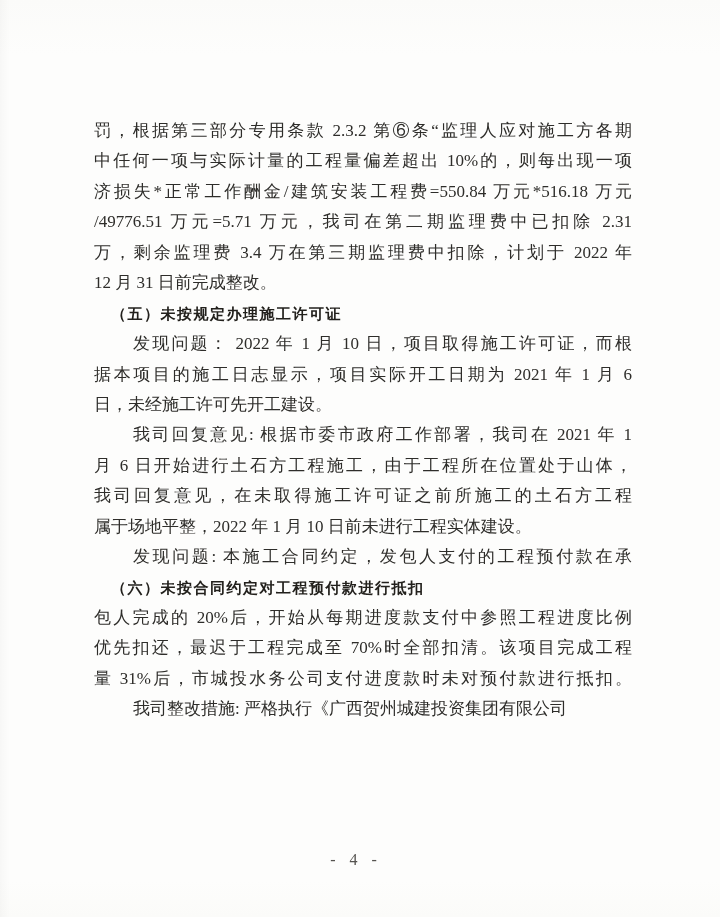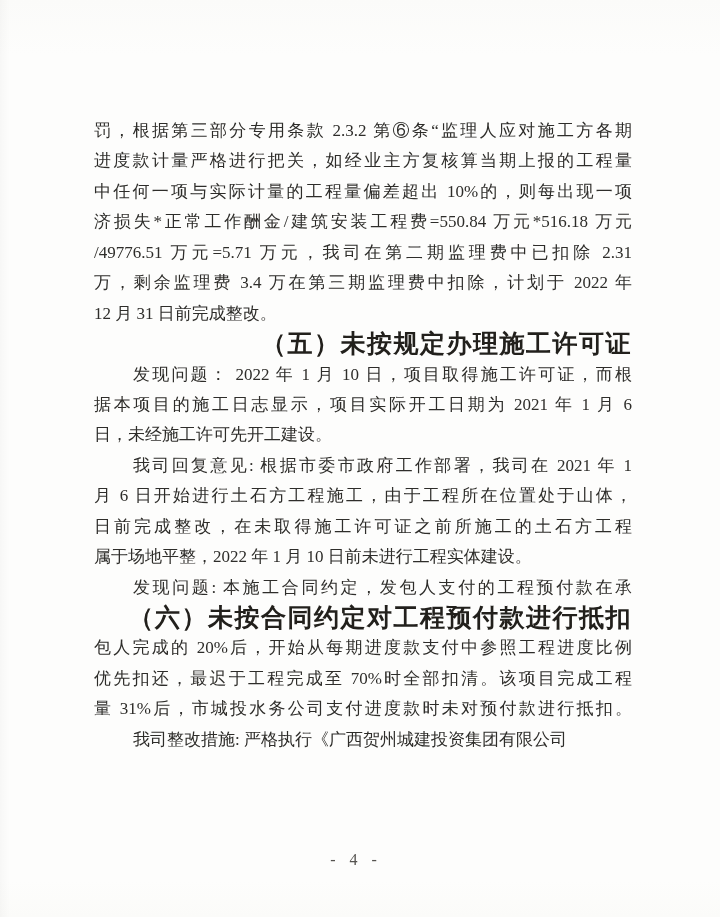--- a/index.html
+++ b/index.html
@@ -39,54 +39,52 @@
   .fill {
     text-align: justify;
     text-align-last: justify;
   }
   .ind2 { text-indent: 39px; font-family: Liberation Serif, serif; }
   .head {
     text-indent: 17px;
     font-weight: 700;
     color: #22201c;
     letter-spacing: 1.5px;
-    font-size: 25px;
-    text-align: right;
+    font-size: 15px;
   }
   .pagefooter {
     position: absolute;
     left: 0;
     right: 8px;
     top: 851px;
     height: 24px;
     text-align: center;
     font-size: 16px;
     color: #55534f;
     letter-spacing: 5px;
   }
 </style>
 </head>
 <body>
 
 <div class="page">
   <main class="textblock">
     <div class="ln fill">罚，根据第三部分专用条款 2.3.2 第⑥条“监理人应对施工方各期</div>
-    <div class="ln fill">进度款计量严格进行把关，如经业主方复核算当期上报的工程量</div>
     <div class="ln fill">中任何一项与实际计量的工程量偏差超出 10%的，则每出现一项</div>
     <div class="ln fill">济损失*正常工作酬金/建筑安装工程费=550.84 万元*516.18 万元</div>
     <div class="ln fill">/49776.51 万元=5.71 万元，我司在第二期监理费中已扣除 2.31</div>
     <div class="ln fill">万，剩余监理费 3.4 万在第三期监理费中扣除，计划于 2022 年</div>
     <div class="ln">12 月 31 日前完成整改。</div>
     <div class="ln head">（五）未按规定办理施工许可证</div>
     <div class="ln fill ind2">发现问题： 2022 年 1 月 10 日，项目取得施工许可证，而根</div>
     <div class="ln fill">据本项目的施工日志显示，项目实际开工日期为 2021 年 1 月 6</div>
     <div class="ln">日，未经施工许可先开工建设。</div>
     <div class="ln fill ind2">我司回复意见: 根据市委市政府工作部署，我司在 2021 年 1</div>
     <div class="ln fill">月 6 日开始进行土石方工程施工，由于工程所在位置处于山体，</div>
-    <div class="ln fill">日前完成整改，在未取得施工许可证之前所施工的土石方工程</div>
+    <div class="ln fill">我司回复意见，在未取得施工许可证之前所施工的土石方工程</div>
     <div class="ln">属于场地平整，2022 年 1 月 10 日前未进行工程实体建设。</div>
     <div class="ln fill ind2">发现问题: 本施工合同约定，发包人支付的工程预付款在承</div>
     <div class="ln head">（六）未按合同约定对工程预付款进行抵扣</div>
     <div class="ln fill">包人完成的 20%后，开始从每期进度款支付中参照工程进度比例</div>
     <div class="ln fill">优先扣还，最迟于工程完成至 70%时全部扣清。该项目完成工程</div>
     <div class="ln fill">量 31%后，市城投水务公司支付进度款时未对预付款进行抵扣。</div>
     <div class="ln ind2">我司整改措施: 严格执行《广西贺州城建投资集团有限公司</div>
   </main>
   <footer class="pagefooter">- 4 -</footer>
 </div>

